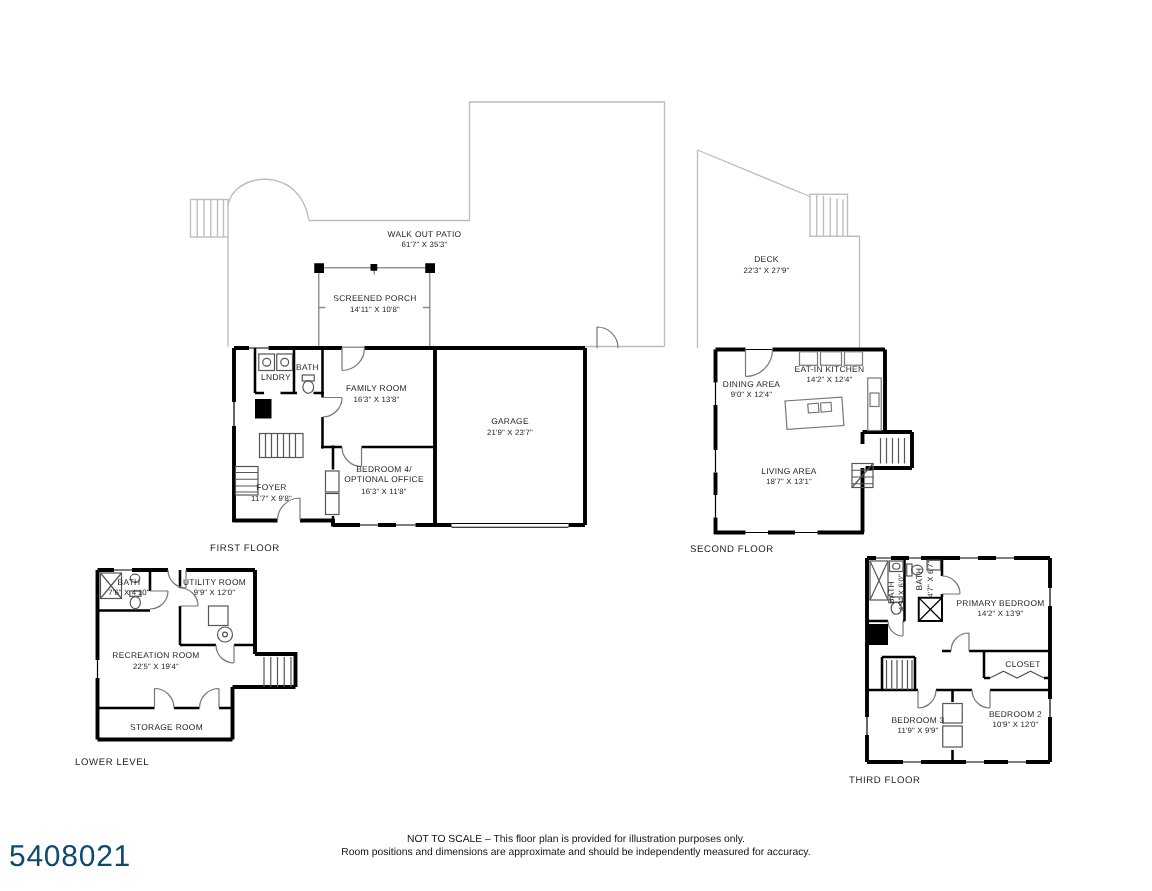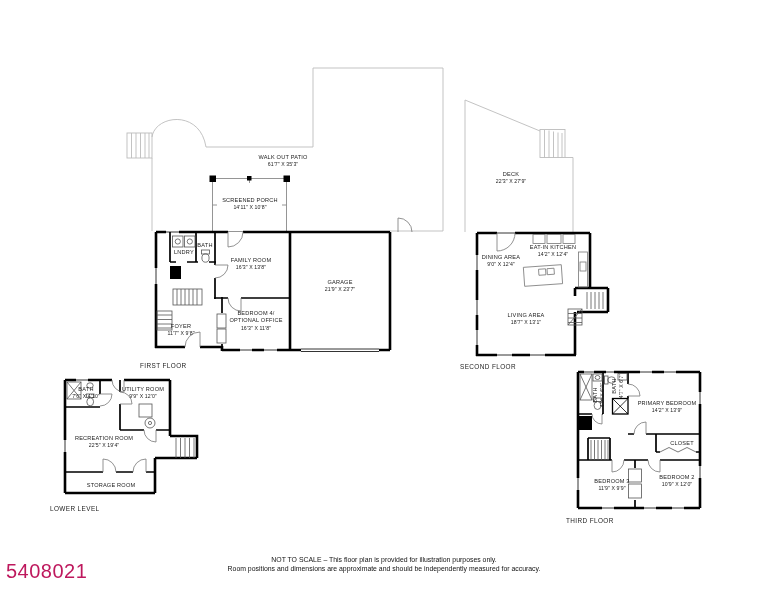--- a/index.html
+++ b/index.html
@@ -7,21 +7,21 @@
          font-family:"Liberation Sans",sans-serif;color:#1c1c1c;overflow:hidden;}
   svg.plan{position:absolute;left:0;top:0;}
   .lbl{position:absolute;transform:translate(-50%,-50%);text-align:center;
        white-space:nowrap;line-height:1.3;}
   .lbl .nm{display:block;font-size:5.6px;letter-spacing:.2px;}
   .lbl .dm{display:block;font-size:5.2px;letter-spacing:.1px;}
   .lbl.rot{transform:translate(-50%,-50%) rotate(-90deg);}
   .floor-title{position:absolute;font-size:6.4px;letter-spacing:.4px;white-space:nowrap;color:#222;}
   .disclaimer{position:absolute;left:0;width:100%;text-align:center;font-size:6.9px;
               color:#111;white-space:nowrap;}
-  .mls{position:absolute;left:6px;top:560px;font-size:20px;color:#be185d;letter-spacing:.5px;}
+  .mls{position:absolute;left:6px;top:560px;font-size:20px;color:#0c4a6e;letter-spacing:.5px;}
 </style>
 </head>
 <body>
 
 <div class="stage">
 
   <svg class="plan" width="768" height="594" viewBox="0 0 768 594">
 
     <g>
 

